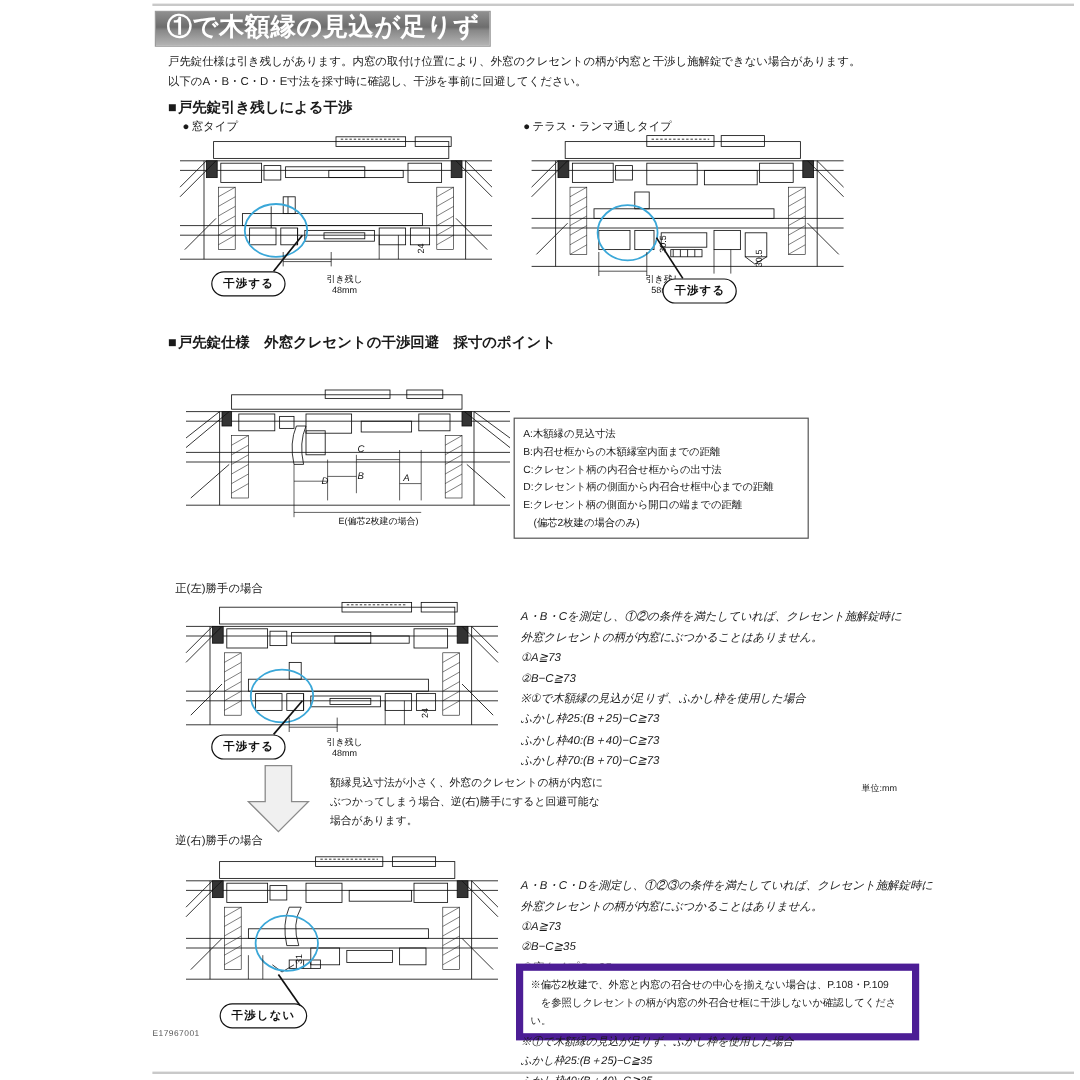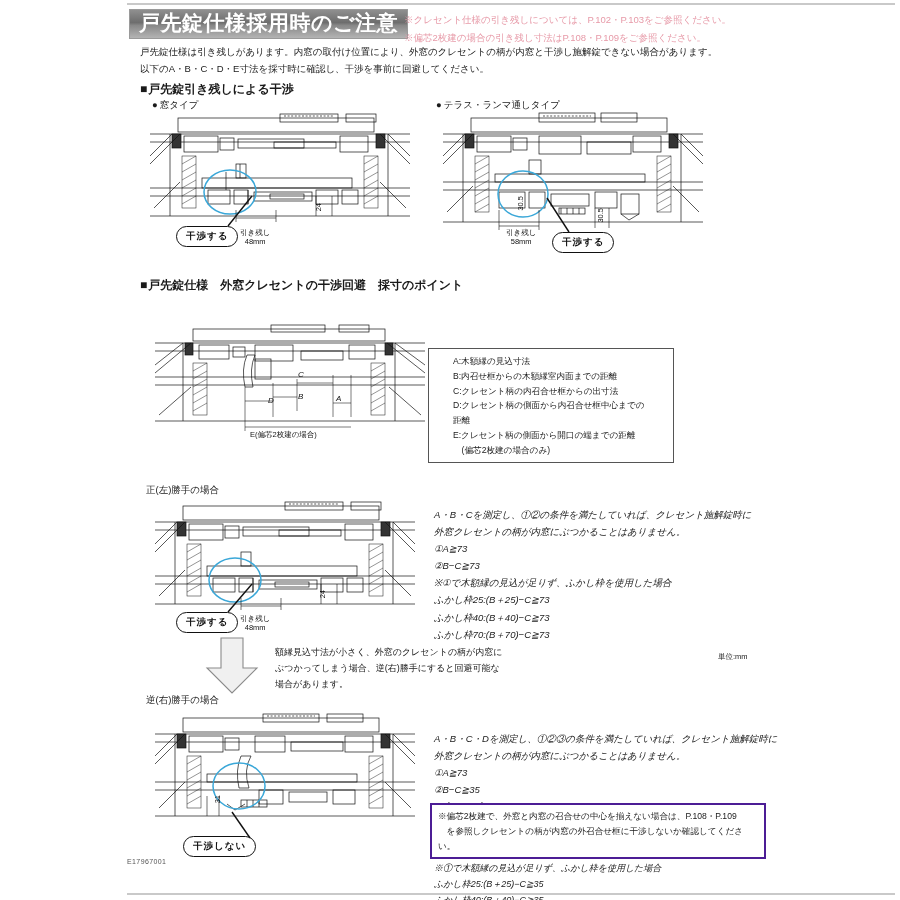--- a/index.html
+++ b/index.html
@@ -51,67 +51,63 @@
   .case-head {
     position:absolute; font-size:9.5px; white-space:nowrap; color:#1a1a1a;
   }
 
   
   .note { position:absolute; font-size:9px; line-height:1.75; color:#1a1a1a; white-space:pre-line; }
   .cond { position:absolute; font-size:9.5px; line-height:1.8; color:#1a1a1a; white-space:pre-line;font-style:italic; }
 
   .legend-box {
     position:absolute; left:428px; top:348px; width:246px;
-    border:1px solid #555; padding:5px 24px;
+    border:1px solid #555; padding:5px 7px;
     font-size:8.6px; line-height:1.72; white-space:pre-line; background:#fff;
   }
   .warn-box {
     position:absolute; left:430px; top:803px; width:336px;
-    border:2px solid #4c1d95; padding:4px 6px;
+    border:6px solid #4c1d95; padding:4px 6px;
     font-size:8.6px; line-height:1.72; white-space:pre-line; background:#fff;
   }
 
   .unit { position:absolute; font-size:7.5px; font-weight:normal; white-space:nowrap;margin-top:40px; }
 
   .doccode { position:absolute; left:127px; top:858px; font-size:7px; color:#555; letter-spacing:0.4px; }
 
   
   .callout {
     position:absolute;
     border:1.6px solid #111; border-radius:13px;
     background:#fff; color:#111;
     font-size:9.5px; font-weight:bold;
     padding:3px 9px; white-space:nowrap;
     letter-spacing:1px;
   }
 
   
-  .dimtxt { position:absolute; font-size:7.5px; line-height:1.25; white-space:pre-line; color:#111; }
+  .dimtxt { position:absolute; font-size:7.5px; line-height:1.25; white-space:pre-line; color:#111;margin-left:32px; }
   .dimtxt.vert { writing-mode:vertical-rl; transform:rotate(180deg); }
   .dimlabel { position:absolute; font-size:8px; font-style:italic; color:#111; }
 
   
   .bigarrow { position:absolute; left:205px; top:638px; }
 
   svg.draw { position:absolute; display:block; }
   svg { overflow:visible; }
 </style>
 </head>
 <body>
 
 <div class="page">
 
   <div class="top-rule"></div>
 
-  <div class="banner">戸先錠仕様採用時のご注意</div>
-
-  <div class="banner-notes">
-    <div>※クレセント仕様の引き残しについては、P.102・P.103をご参照ください。</div>
-    <div>※偏芯2枚建の場合の引き残し寸法はP.108・P.109をご参照ください。</div>
-  </div>
+  <div class="banner">①で木額縁の見込が足りず</div>
+
 
   <div class="intro" style="white-space:pre-line;">戸先錠仕様は引き残しがあります。内窓の取付け位置により、外窓のクレセントの柄が内窓と干渉し施解錠できない場合があります。
 以下のA・B・C・D・E寸法を採寸時に確認し、干渉を事前に回避してください。</div>
 
   <div class="sec-head" style="left:140px; top:81px;">
     <span class="mark">■</span><span>戸先錠引き残しによる干渉</span>
   </div>
 
   <div class="sub-head" style="left:152px; top:99px;">
     <span class="dot">●</span><span>窓タイプ</span>

